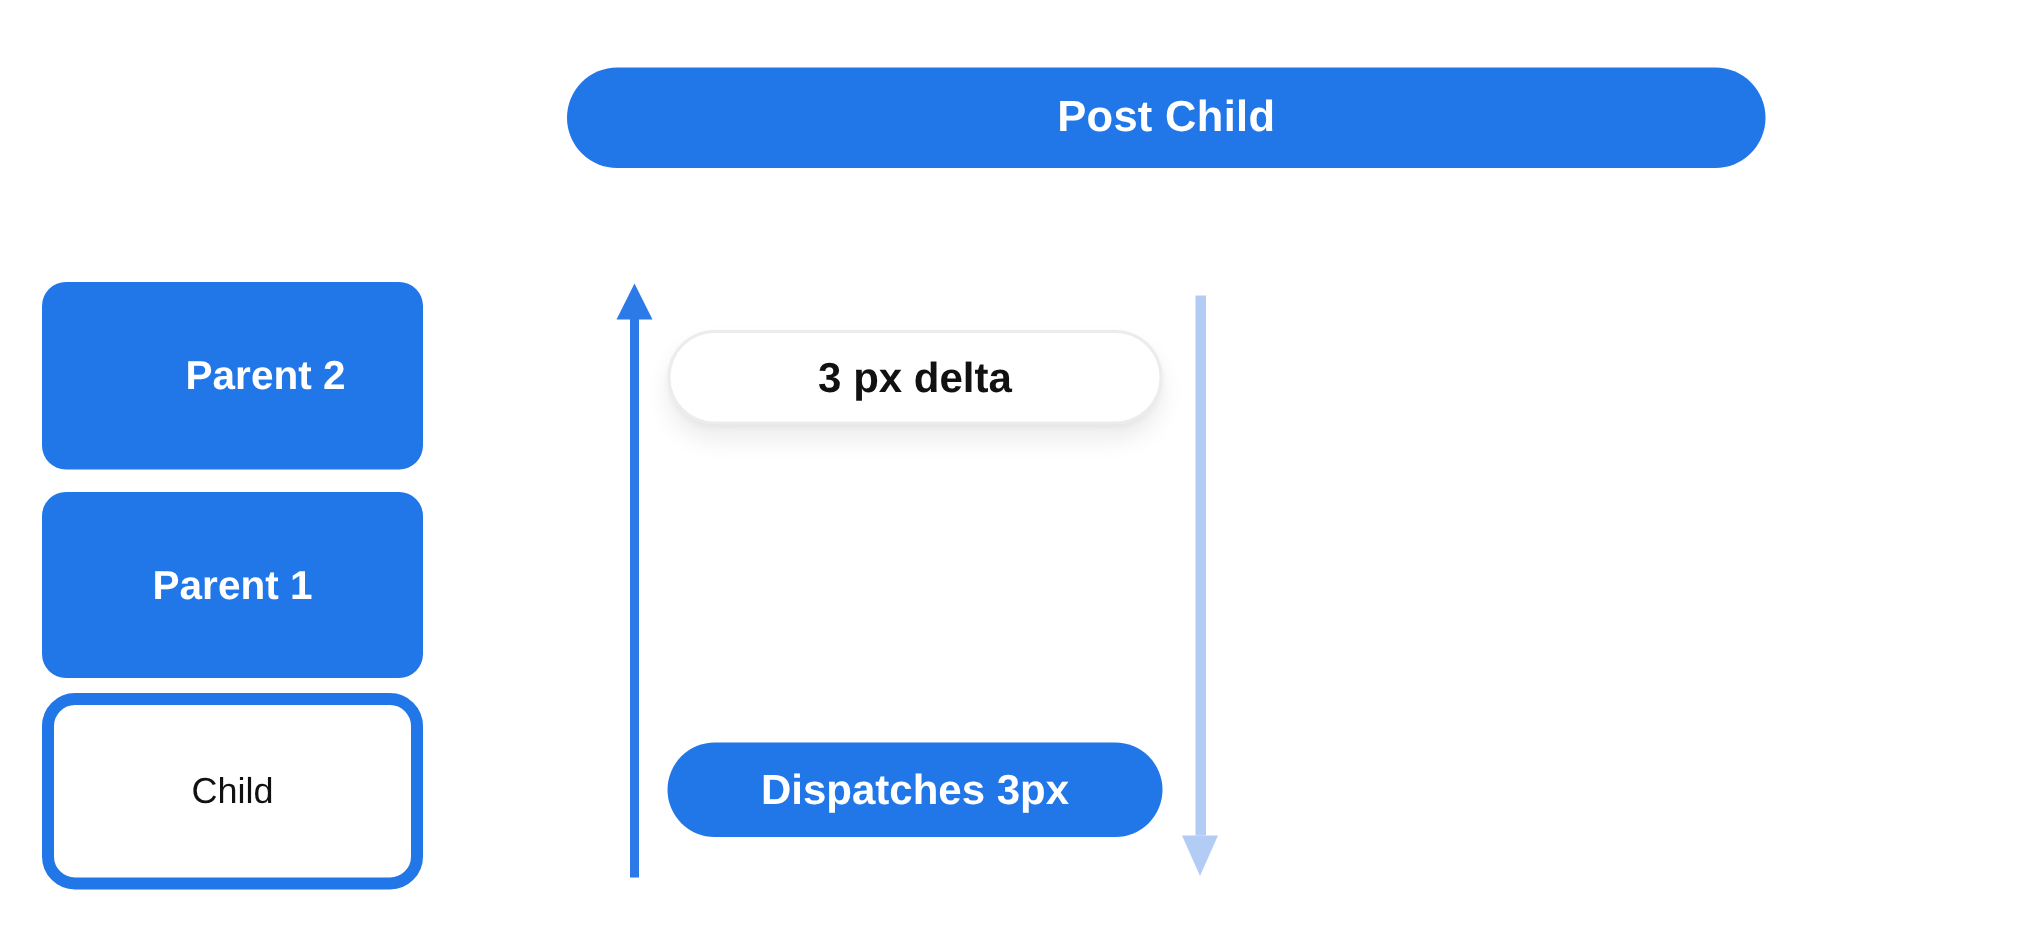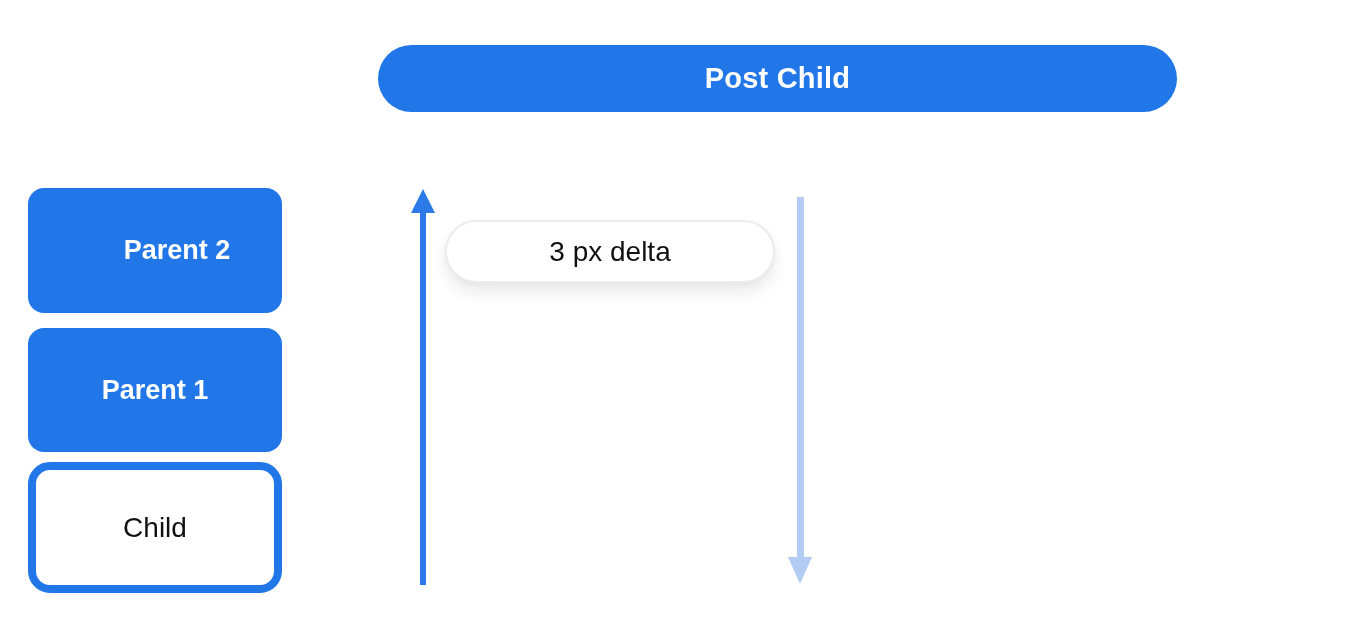--- a/index.html
+++ b/index.html
@@ -50,21 +50,21 @@
     color: #ffffff;
     font-weight: 700;
     border-radius: 16px;
   }
   .node.outlined {
     background: #ffffff;
     color: #111111;
     font-weight: 500;
     border: 8px solid #2176e8;
     border-radius: 22px;
-    font-size: 28px;
+    font-size: 24px;
   }
   .node-parent2 { top: 188px; height: 125px; padding-left: 44px; }
   .node-parent1 { top: 328px; height: 124px; }
   .node-child   { top: 462px; height: 131px; }
 
   
   .up-arrow-line {
     position: absolute;
     left: 420px;
     top: 211px;
@@ -115,21 +115,21 @@
     justify-content: center;
     box-sizing: border-box;
   }
   .pill-delta {
     top: 220px;
     background: #ffffff;
     border: 2px solid #ececec;
     box-shadow: 0 10px 16px rgba(0,0,0,0.08), 0 2px 4px rgba(0,0,0,0.04);
     color: #111111;
     font-size: 28px;
-    font-weight: 400;
+    font-weight: 700;
   }
   .pill-dispatch {
     top: 495px;
     background: #2176e8;
     color: #ffffff;
     font-size: 28px;
     font-weight: 700;
   }
 </style>
 </head>
@@ -146,14 +146,15 @@
   <div class="node outlined node-child">Child</div>
 
   <div class="up-arrow-head"></div>
   <div class="up-arrow-line"></div>
 
   <div class="down-arrow-line"></div>
   <div class="down-arrow-head"></div>
 
   <div class="pill pill-delta">3 px delta</div>
 
+  <div class="pill pill-dispatch">Dispatches 3px</div>
 
 </div>
 
 </body></html>

